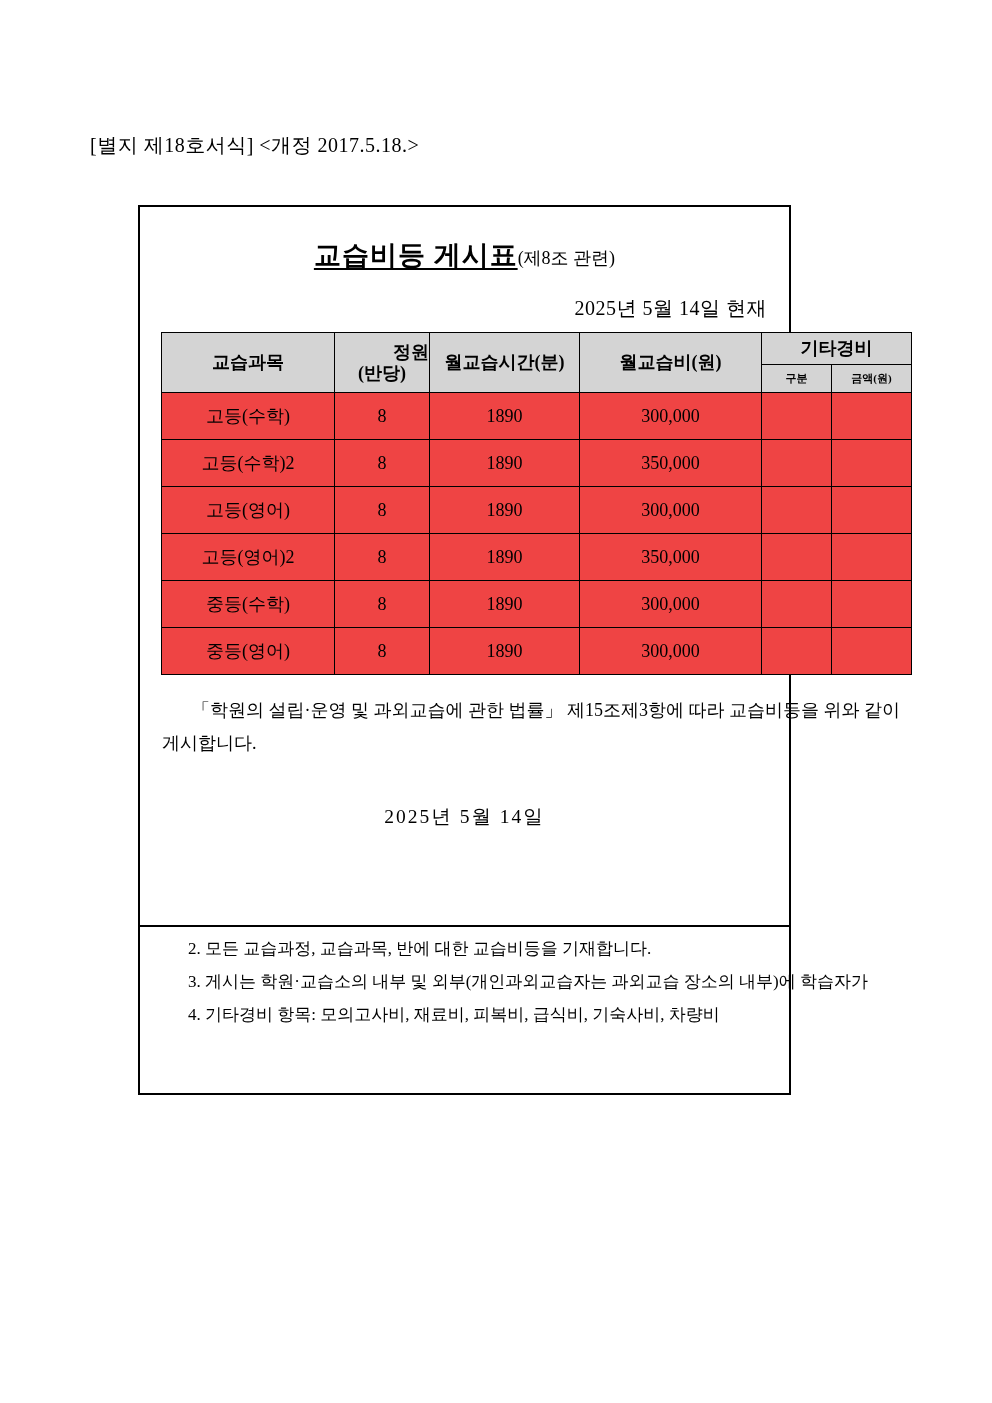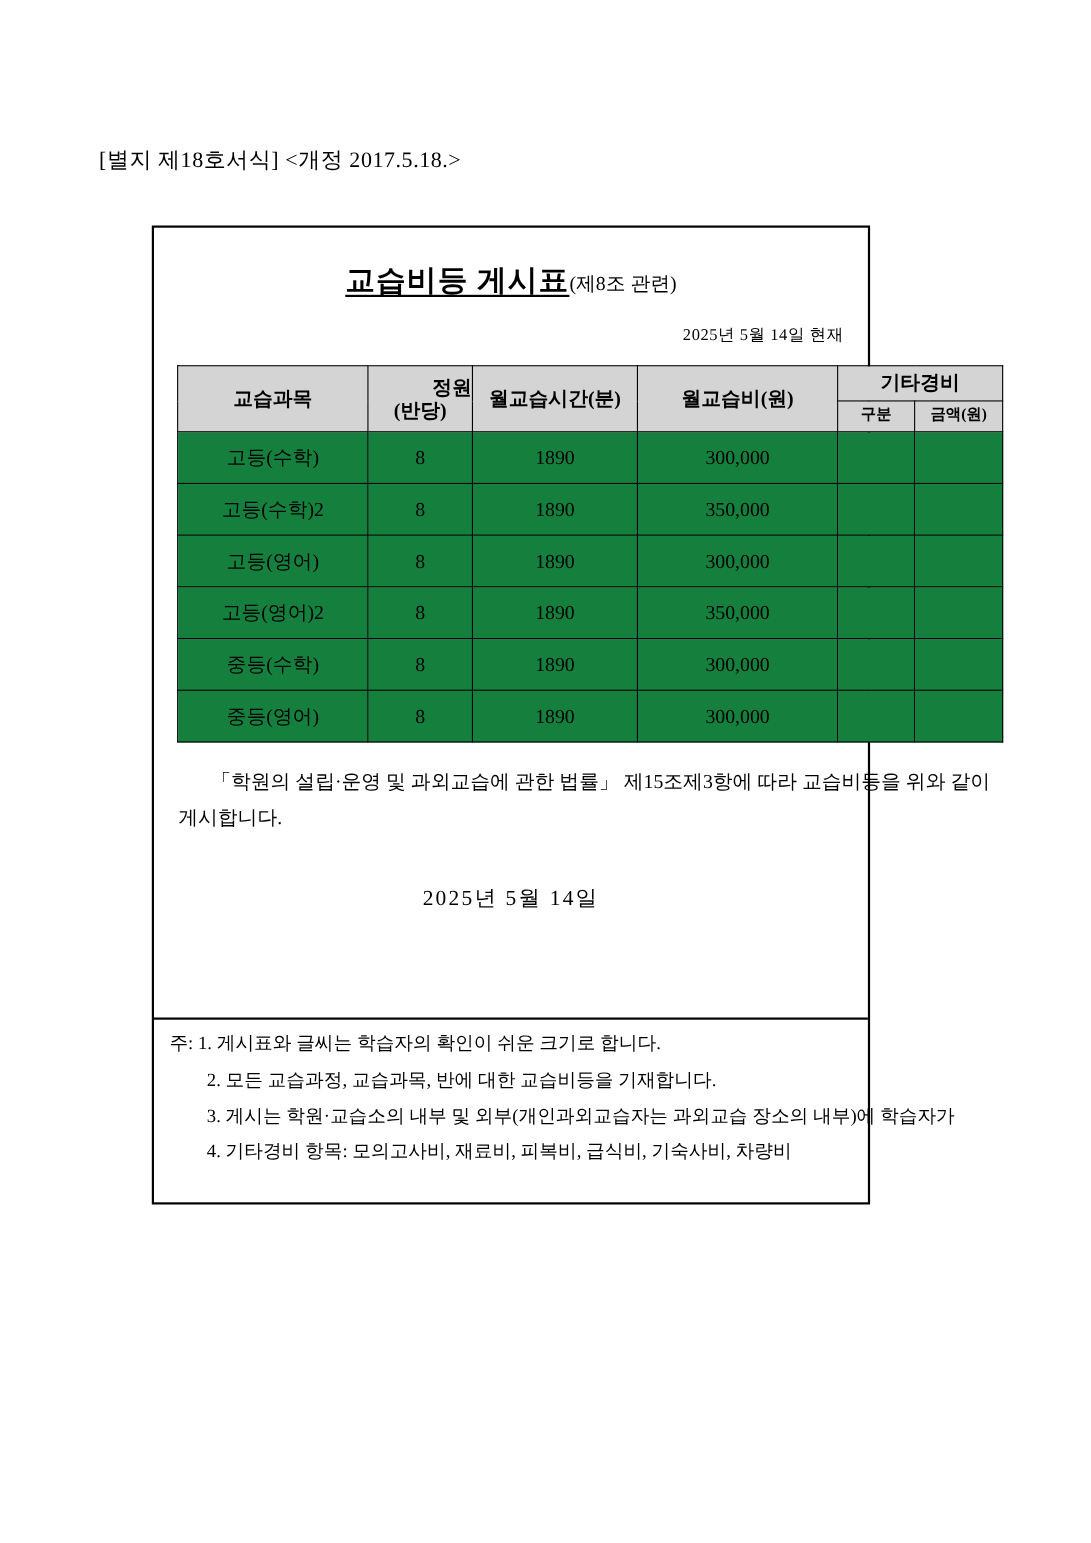--- a/index.html
+++ b/index.html
@@ -63,21 +63,21 @@
   .title-sub {
     font-size: 18px;
     letter-spacing: 0px;
   }
 
   
   .asof {
     position: absolute;
     right: 22px;
     top: 88px;
-    font-size: 15px;
+    font-size: 20px;
     letter-spacing: 0.5px;
     white-space: nowrap;
   }
 
   
   .fee-table {
     position: absolute;
     left: 21px;
     top: 125px;
     width: 740px;
@@ -90,25 +90,25 @@
     text-align: center;
     font-size: 18px;
     padding: 0;
   }
   .fee-table thead th {
     background: #d4d4d4;
     font-weight: bold;
     line-height: 1.15;
   }
   .fee-table thead th.tall { height: 58px; }
-  .fee-table thead th.sub  { height: 27px; font-size: 14px; }
+  .fee-table thead th.sub  { height: 27px; font-size: 11px; }
   .fee-table thead th.grp  { height: 31px; }
   .fee-table tbody td {
     height: 46px;
-    background: #15803d;
+    background: #ef4444;
   }
   .col-subject { width: 173px; }
   .col-cap     { width: 95px;  }
   .col-hours   { width: 150px; }
   .col-fee     { width: 182px; }
   .col-etc-a   { width: 70px;  }
   .col-etc-b   { width: 80px;  }
 
   .cap-line1 { display: block; text-align: right; }
   .cap-line2 { display: block; }
@@ -269,21 +269,20 @@
     </table>
 
     <div class="statement">「학원의 설립·운영 및 과외교습에 관한 법률」 제15조제3항에 따라 교습비등을 위와 같이 게시합니다.</div>
 
     <div class="sign-date">2025년     5월     14일</div>
 
 
     <div class="notes-divider"></div>
 
     <div class="notes">
-      <div class="note-line"><span>주:</span> <span>1. 게시표와 글씨는 학습자의 확인이 쉬운 크기로 합니다.</span></div>
       <div class="note-line indented">2. 모든 교습과정, 교습과목, 반에 대한 교습비등을 기재합니다.</div>
       <div class="note-line indented">3. 게시는 학원·교습소의 내부 및 외부(개인과외교습자는 과외교습 장소의 내부)에 학습자가</div>
       <div class="note-line indented">4. 기타경비 항목: 모의고사비, 재료비, 피복비, 급식비, 기숙사비, 차량비</div>
     </div>
 
   </div>
 
 
 </div>
 

